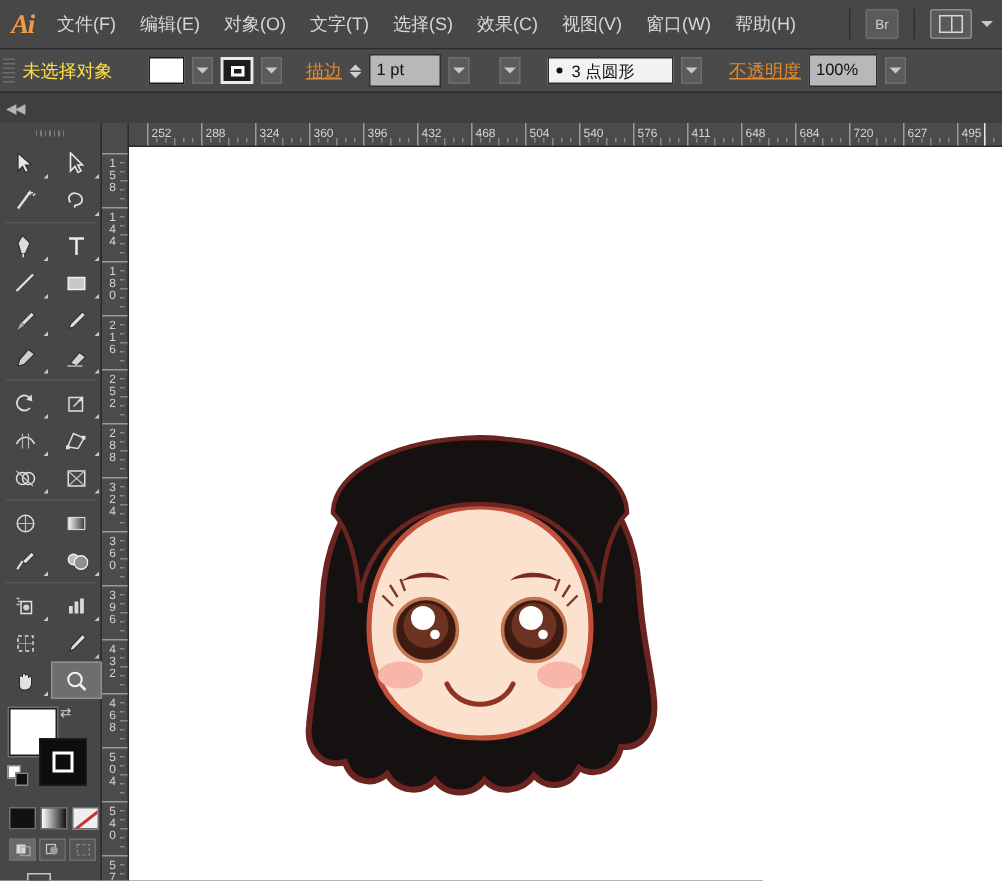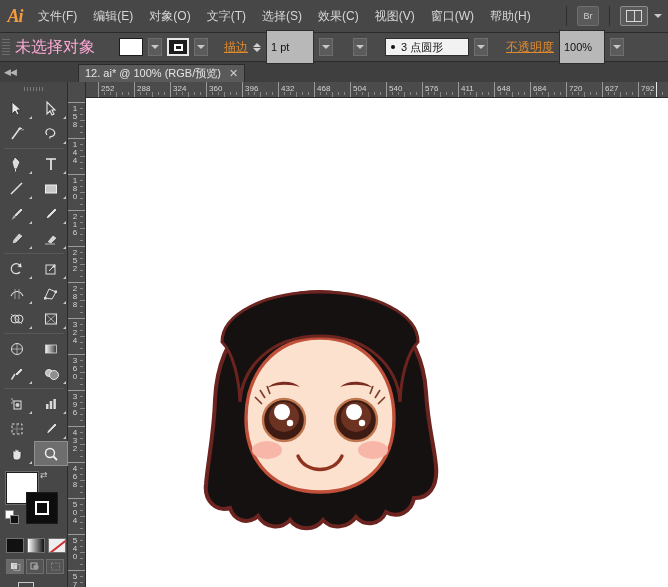--- a/index.html
+++ b/index.html
@@ -40,42 +40,42 @@
     border-top: 4px solid #c8c8c8;
   }
 
   
   .controlbar {
     height: 29px; background: #4a4a4a; border-bottom: 1px solid #2b2b2b;
     display: flex; align-items: center; padding-left: 2px; gap: 5px; position: relative;
   }
   .grip { width: 8px; height: 22px; display: flex; flex-direction: column; justify-content: center; gap: 2px; }
   .grip span { display: block; height: 1px; background: #6d6d6d; }
-  .cb-label { color: #f9a8d4; font-size: 16px; white-space: nowrap; }
+  .cb-label { color: #fde047; font-size: 12px; white-space: nowrap; }
   .swatch-box {
     width: 24px; height: 18px; border: 1px solid #1c1c1c; background: #fff;
   }
   .swatch-stroke {
     width: 22px; height: 18px; border: 2px solid #e8e8e8; background: #1c1c1c;
     display: flex; align-items: center; justify-content: center;
   }
   .swatch-stroke i { width: 9px; height: 7px; border: 2px solid #ffffff; display: block; }
   .dd-btn {
     width: 14px; height: 18px; background: #5b5b5b; border: 1px solid #6e6e6e;
     display: flex; align-items: center; justify-content: center;
   }
   .link-label { color: #e08a2e; font-size: 12px; text-decoration: underline; white-space: nowrap; }
   .stepper { display: flex; flex-direction: column; gap: 1px; }
   .stepper i {
     width: 0; height: 0; border-left: 4px solid transparent; border-right: 4px solid transparent;
   }
   .stepper i.up { border-bottom: 4px solid #d0d0d0; }
   .stepper i.dn { border-top: 4px solid #d0d0d0; }
   .field {
-    height: 34px; background: #b8b8b8; border: 1px solid #2e2e2e; color: #111;
+    height: 22px; background: #b8b8b8; border: 1px solid #2e2e2e; color: #111;
     font-size: 11px; display: flex; align-items: center; padding: 0 4px; text-align: center;
   }
   .field.w-stroke { width: 48px; }
   .field.w-opacity { width: 46px; }
   .combo {
     height: 18px; background: #f2f2f2; border: 1px solid #2e2e2e; display: flex;
     align-items: center; padding: 0 5px; gap: 6px; color: #111; font-size: 11px;
   }
   .combo .line { width: 60px; height: 2px; background: #111; }
   .combo .dot { width: 4px; height: 4px; background: #111; border-radius: 50%; }
@@ -259,24 +259,20 @@
   <div class="link-label">不透明度</div>
   <div class="field w-opacity">100%</div>
   <div class="dd-btn">
       <span class="tiny-caret"></span>
     </div>
 </div>
 
 <div class="tabbar">
   <div class="tab-spacer">
     <span class="chev">◀◀</span>
-  </div>
-  <div class="doc-tab">
-    <span>12. ai* @ 100% (RGB/预览)</span>
-    <span class="tab-close">✕</span>
   </div>
 </div>
 
 <div class="workspace">
 
   <div class="toolbox">
     <div class="tb-handle">
         <span></span>
       </div>
     <div class="tools">
@@ -642,21 +638,21 @@
       <div class="tk" style="left: 504px; height: 3px; top: 10px; background: rgb(135, 135, 135);"></div>
       <div class="tk" style="left: 510px; height: 3px; top: 10px; background: rgb(135, 135, 135);"></div>
       <div class="tk" style="left: 516px; height: 16px;"></div>
       <div class="lb" style="left: 519px;">627</div>
       <div class="tk" style="left: 522px; height: 3px; top: 10px; background: rgb(135, 135, 135);"></div>
       <div class="tk" style="left: 528px; height: 3px; top: 10px; background: rgb(135, 135, 135);"></div>
       <div class="tk" style="left: 534px; height: 6px; top: 10px; background: rgb(135, 135, 135);"></div>
       <div class="tk" style="left: 540px; height: 3px; top: 10px; background: rgb(135, 135, 135);"></div>
       <div class="tk" style="left: 546px; height: 3px; top: 10px; background: rgb(135, 135, 135);"></div>
       <div class="tk" style="left: 552px; height: 16px;"></div>
-      <div class="lb" style="left: 555px;">792</div>
+      <div class="lb" style="left: 555px;">495</div>
       <div class="tk" style="left: 558px; height: 3px; top: 10px; background: rgb(135, 135, 135);"></div>
       <div class="tk" style="left: 564px; height: 3px; top: 10px; background: rgb(135, 135, 135);"></div>
       <div class="tk" style="left: 570px; height: 6px; top: 10px; background: rgb(135, 135, 135);"></div>
       <div class="tk" style="left: 576px; height: 3px; top: 10px; background: rgb(135, 135, 135);"></div>
       <div class="hcursor" style="left: 570px;"></div>
     </div>
 
   <div class="vruler" id="vruler">
       <div class="tk" style="top: 4px; width: 18px;"></div>
       <div class="lb" style="top: 7px;">158</div>

